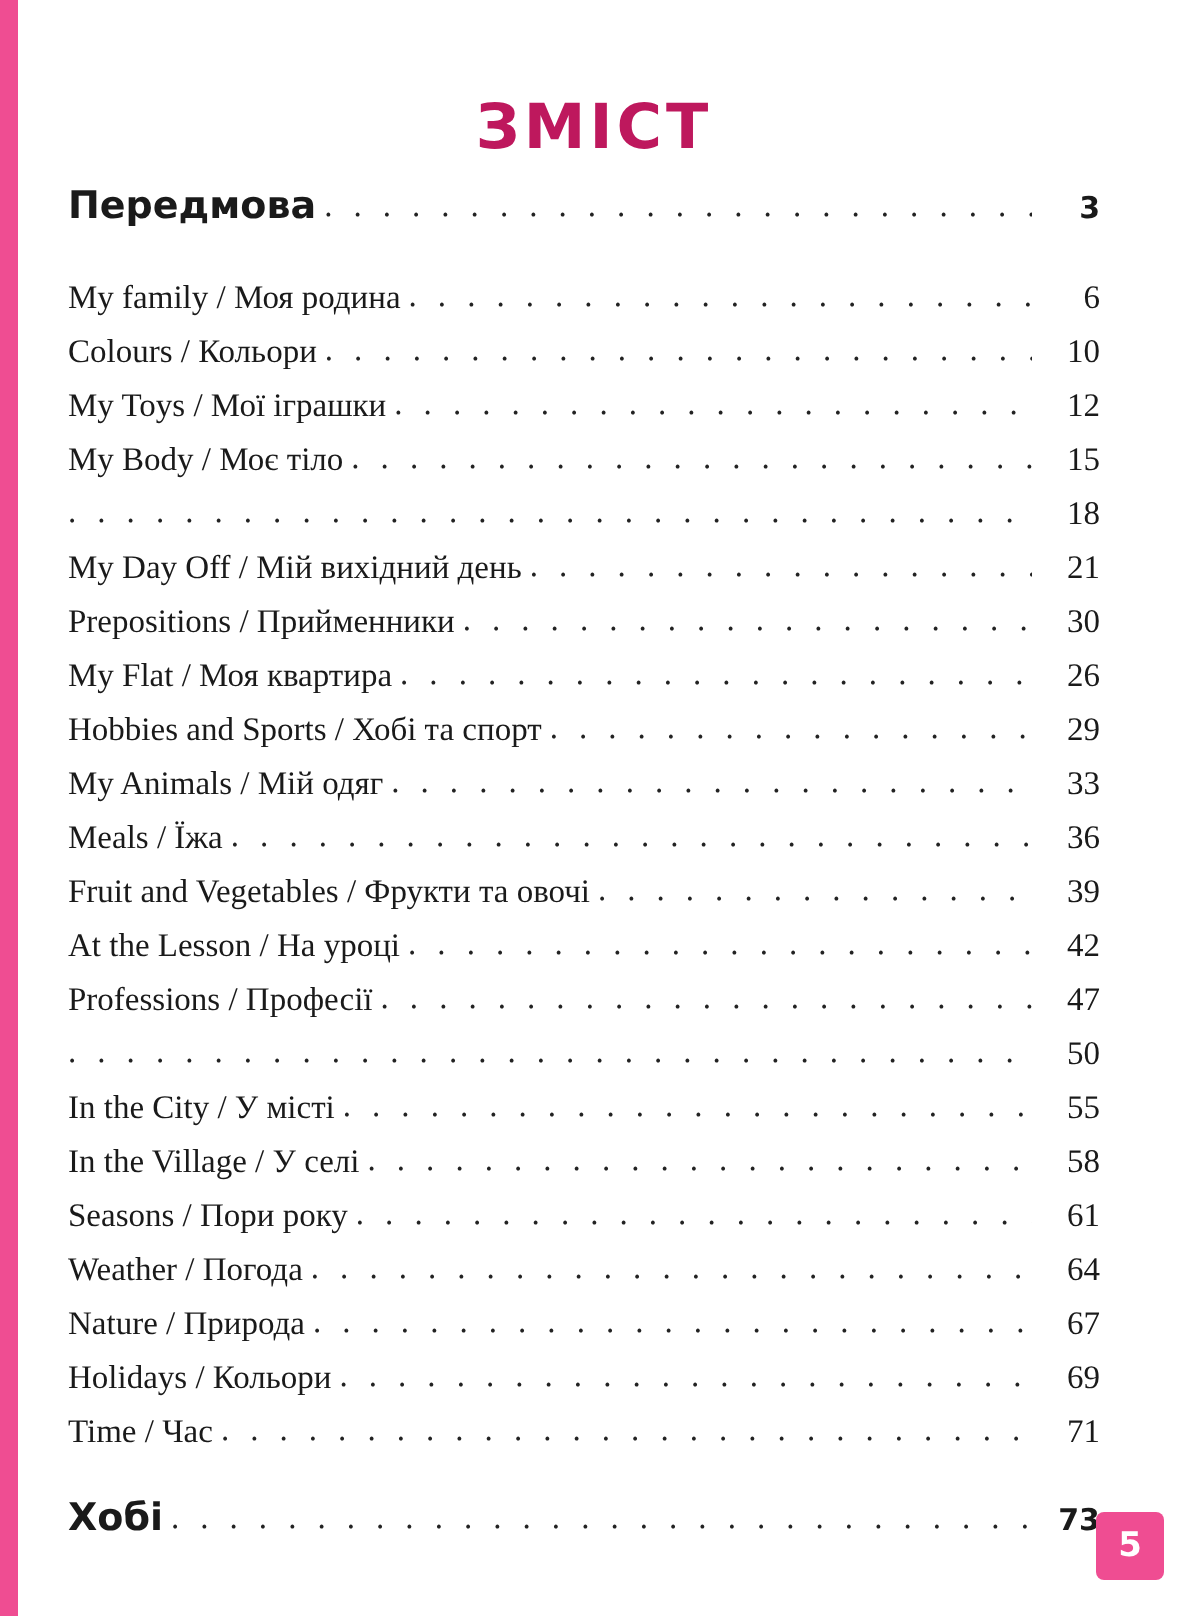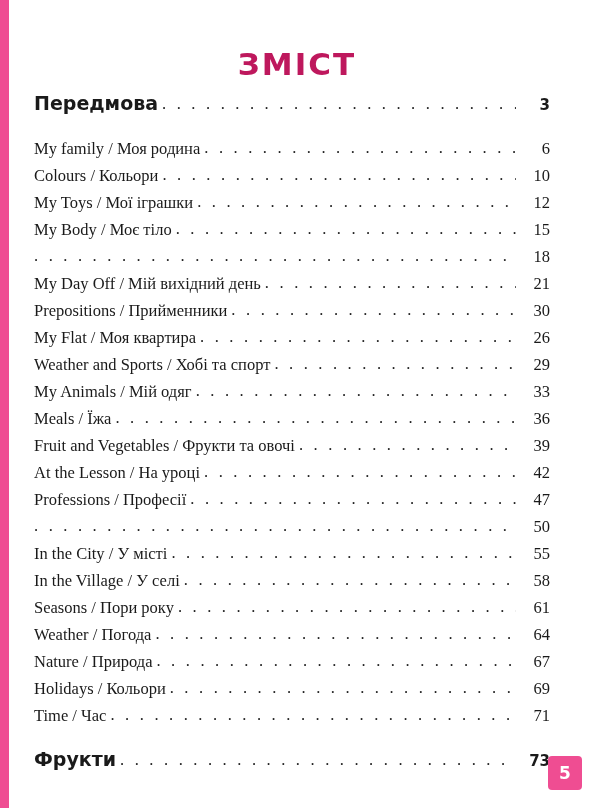--- a/index.html
+++ b/index.html
@@ -183,21 +183,21 @@
         <span class="page-num">30</span>
       </div>
 
       <div class="row">
         <span class="label">My Flat / Моя квартира</span>
         <span class="leader">. . . . . . . . . . . . . . . . . . . . . . . . . . . . . . . . . . . . . . . . . . . . . . . . . . . . . . . . . .</span>
         <span class="page-num">26</span>
       </div>
 
       <div class="row">
-        <span class="label">Weather and Sports / Хобі та спорт</span>
+        <span class="label">Hobbies and Sports / Хобі та спорт</span>
         <span class="leader">. . . . . . . . . . . . . . . . . . . . . . . . . . . . . . . . . . . . . . . . . . . . . . . . . . . . . . . . . .</span>
         <span class="page-num">29</span>
       </div>
 
       <div class="row">
         <span class="label">My Animals / Мій одяг</span>
         <span class="leader">. . . . . . . . . . . . . . . . . . . . . . . . . . . . . . . . . . . . . . . . . . . . . . . . . . . . . . . . . .</span>
         <span class="page-num">33</span>
       </div>
 
@@ -268,21 +268,21 @@
 
       <div class="row">
         <span class="label">Time / Час</span>
         <span class="leader">. . . . . . . . . . . . . . . . . . . . . . . . . . . . . . . . . . . . . . . . . . . . . . . . . . . . . . . . . .</span>
         <span class="page-num">71</span>
       </div>
 
       <div class="gap-mid"></div>
 
       <div class="row bold">
-        <span class="label">Фрукти</span>
+        <span class="label">Хобі</span>
         <span class="leader">. . . . . . . . . . . . . . . . . . . . . . . . . . . . . . . . . . . . . . . . . . . . . . . . . . . . . . . . . .</span>
         <span class="page-num">73</span>
       </div>
 
     </div>
 
     <div class="folio">5</div>
 
   </div>
 </div>

